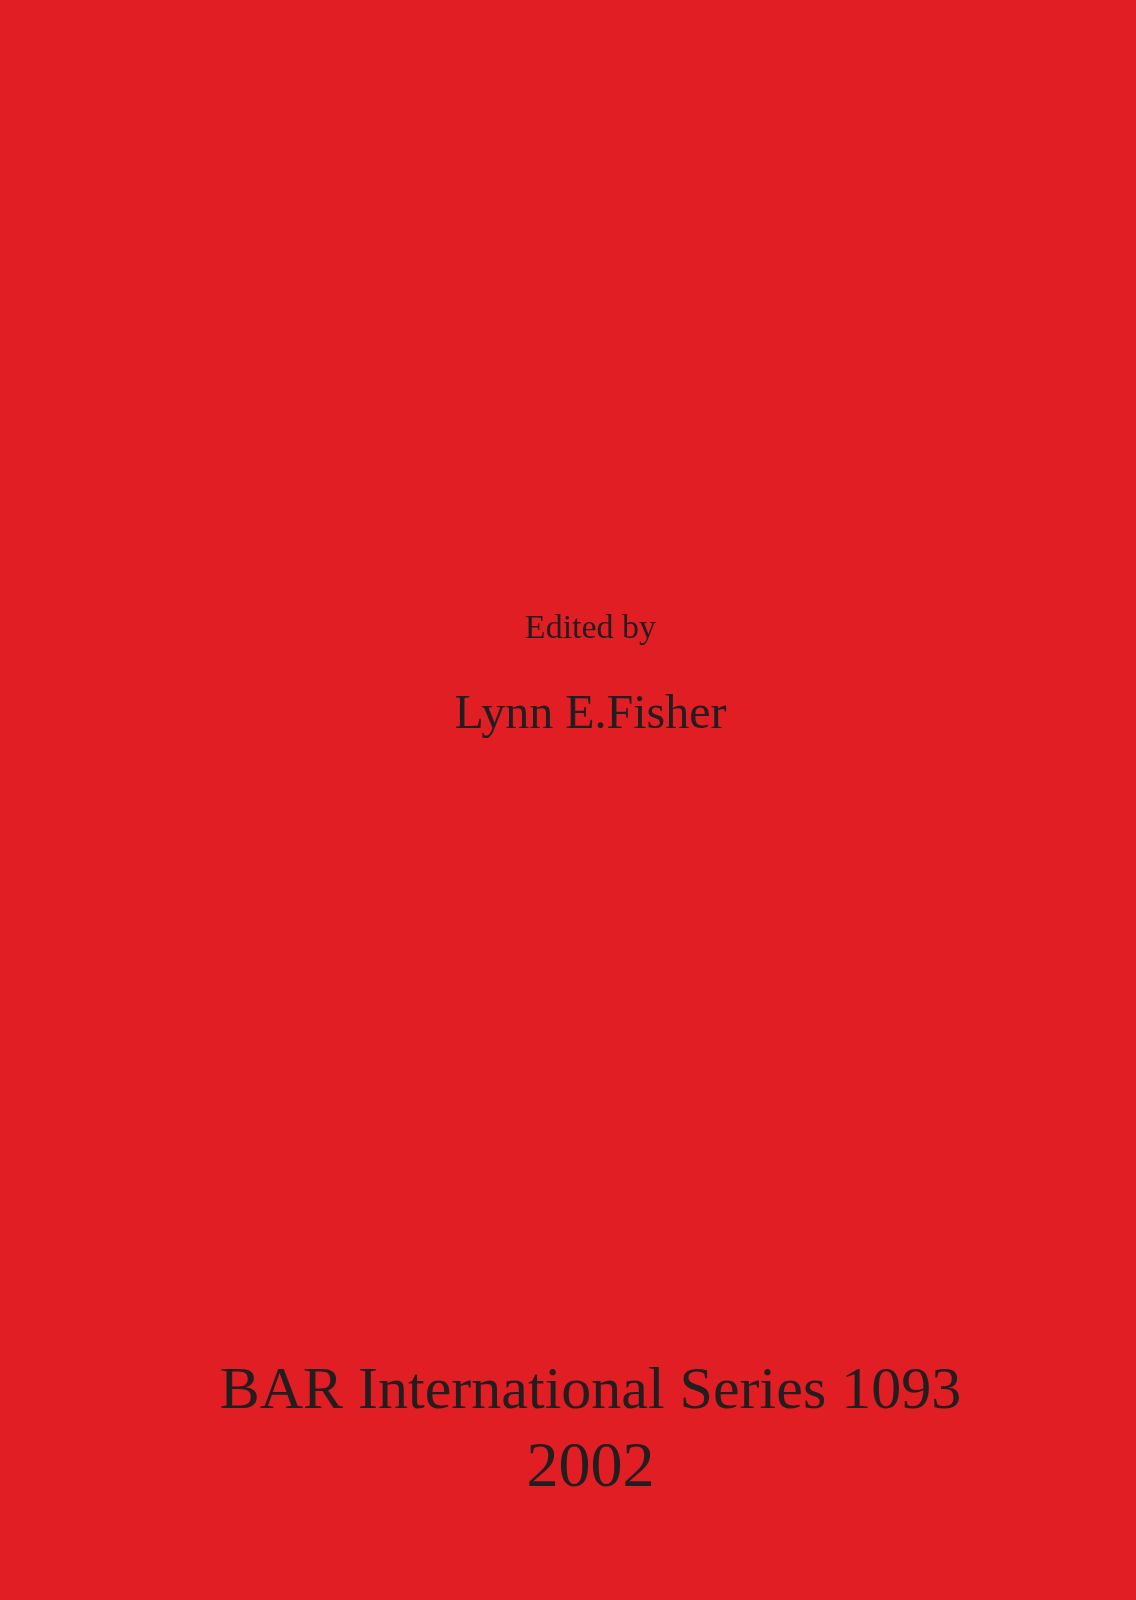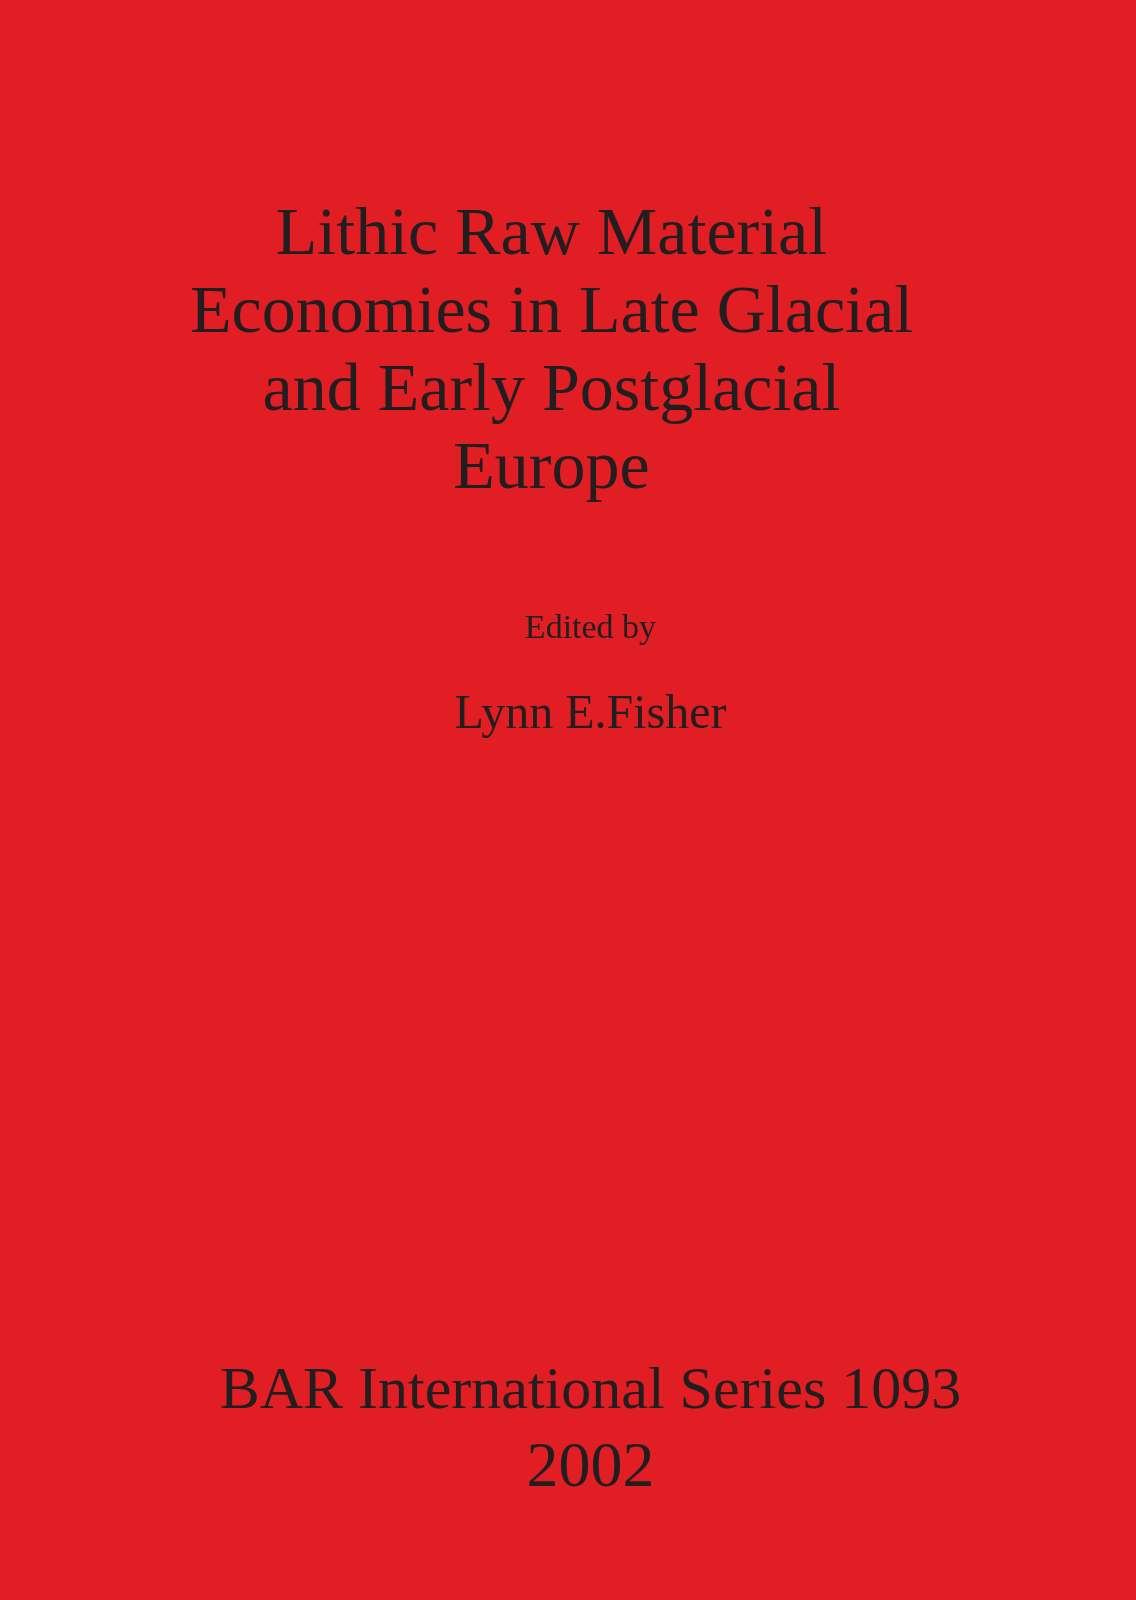--- a/index.html
+++ b/index.html
@@ -61,26 +61,20 @@
     top: 1435px;
     font-size: 64px;
     line-height: 60px;
   }
 </style>
 </head>
 <body>
 
 <div class="cover" style="background: rgb(225, 30, 36); color: rgb(34, 30, 31);">
 
-  <h1 class="centered-block book-title">
-    <span class="title-line">Lithic Raw Material</span>
-    <span class="title-line">Economies in Late Glacial</span>
-    <span class="title-line">and Early Postglacial</span>
-    <span class="title-line">Europe</span>
-  </h1>
 
   <div class="centered-block edited-by">Edited by</div>
 
   <div class="centered-block editors">
     <span class="editor-name">Lynn E.Fisher</span>
   </div>
 
   <div class="centered-block series-line">BAR International Series 1093</div>
 
   <div class="centered-block year-line">2002</div>

